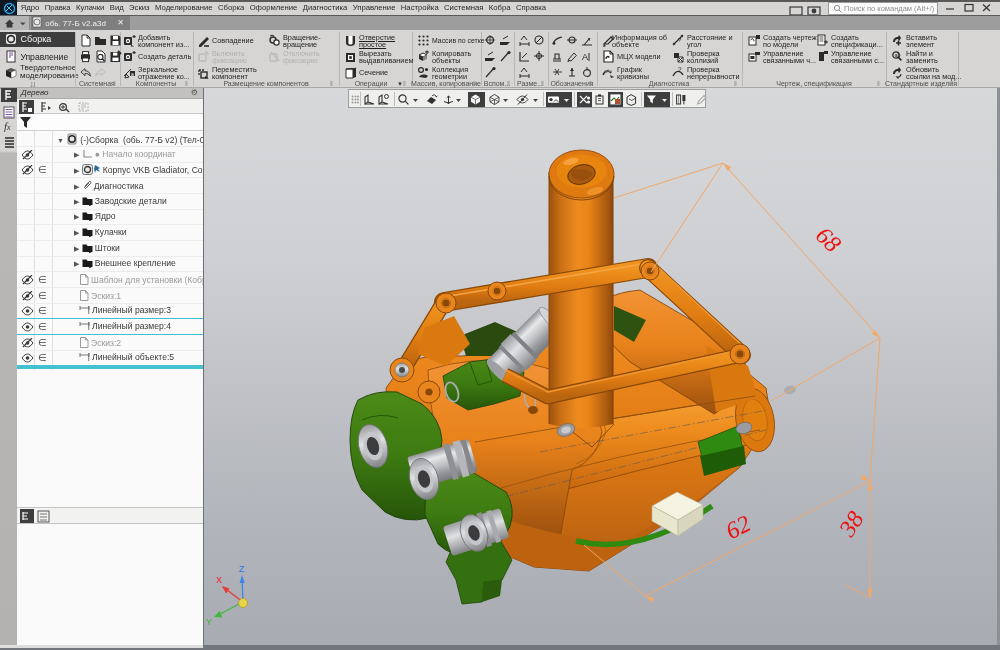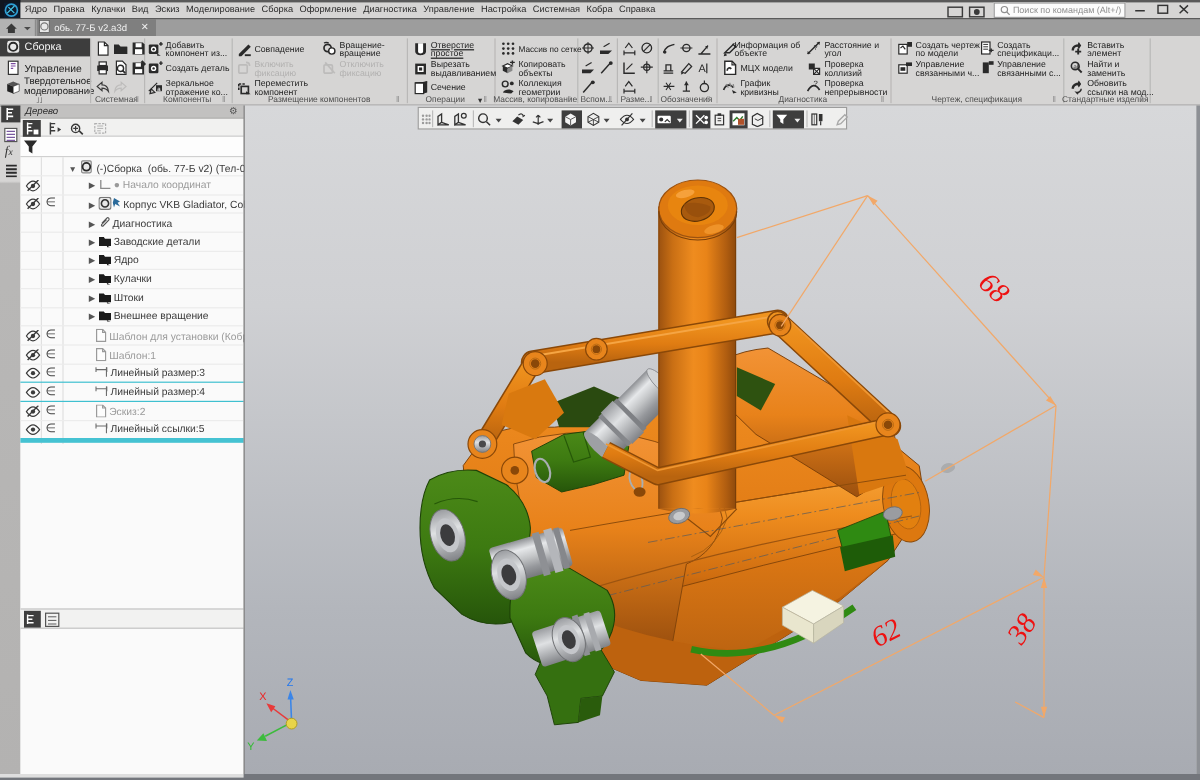--- a/index.html
+++ b/index.html
@@ -575,37 +575,37 @@
           <path d="M0.5 1.5h4l1 1.4h5v6h-10z" fill="#1a1a1a"></path>
           <path d="M7 8.6l3 1.6-2.6.6z" fill="#1a1a1a"></path>
         </svg></span><span class="" style="margin-left:2px;">Кулачки</span></div>
     <div class="trow" style="top:240.6899999999999px;"><span style="margin-left:57px"><span class="arr">▶</span></span> <span style="position:relative;top:2px"><svg width="11" height="10" viewBox="0 0 11 10">
           <path d="M0.5 1.5h4l1 1.4h5v6h-10z" fill="#1a1a1a"></path>
           <path d="M7 8.6l3 1.6-2.6.6z" fill="#1a1a1a"></path>
         </svg></span><span class="" style="margin-left:2px;">Штоки</span></div>
     <div class="trow" style="top:256.3599999999999px;"><span style="margin-left:57px"><span class="arr">▶</span></span> <span style="position:relative;top:2px"><svg width="11" height="10" viewBox="0 0 11 10">
           <path d="M0.5 1.5h4l1 1.4h5v6h-10z" fill="#1a1a1a"></path>
           <path d="M7 8.6l3 1.6-2.6.6z" fill="#1a1a1a"></path>
-        </svg></span><span class="" style="margin-left:2px;">Внешнее вращение</span></div>
+        </svg></span><span class="" style="margin-left:2px;">Внешнее крепление</span></div>
     <div class="trow" style="top:272.0299999999999px;"><span style="position:absolute;left:4px;top:3px;"><svg width="13" height="10" viewBox="0 0 13 10">
           <path d="M1 5c2-2.8 4-4 5.5-4S10 2.2 12 5c-2 2.8-4 4-5.5 4S3 7.8 1 5z" fill="none" stroke="#3a3a3a" stroke-width="1"></path>
           <circle cx="6.5" cy="5" r="1.8" fill="#3a3a3a"></circle>
           <path d="M11 0L2 9" stroke="#3a3a3a" stroke-width="1.2"></path>
         </svg></span><span style="position:absolute;left:21px;top:0px;"><span style="font-size:10px;color:#444;">∈</span></span><span style="margin-left:62px;position:relative;top:2px"><svg width="10" height="11" viewBox="0 0 10 11">
           <path d="M1.5 0.5h5l2.5 2.5v7.5H1.5z" fill="#fdfdfd" stroke="#9a9a9a"></path>
           <path d="M6.5 .5v2.5H9" fill="none" stroke="#9a9a9a"></path>
         </svg></span><span class="gray" style="margin-left:2px;">Шаблон для установки (Кобра, Гла</span></div>
     <div class="trow" style="top:287.69999999999993px;"><span style="position:absolute;left:4px;top:3px;"><svg width="13" height="10" viewBox="0 0 13 10">
           <path d="M1 5c2-2.8 4-4 5.5-4S10 2.2 12 5c-2 2.8-4 4-5.5 4S3 7.8 1 5z" fill="none" stroke="#3a3a3a" stroke-width="1"></path>
           <circle cx="6.5" cy="5" r="1.8" fill="#3a3a3a"></circle>
           <path d="M11 0L2 9" stroke="#3a3a3a" stroke-width="1.2"></path>
         </svg></span><span style="position:absolute;left:21px;top:0px;"><span style="font-size:10px;color:#444;">∈</span></span><span style="margin-left:62px;position:relative;top:2px"><svg width="10" height="11" viewBox="0 0 10 11">
           <path d="M1.5 0.5h5l2.5 2.5v7.5H1.5z" fill="#fdfdfd" stroke="#9a9a9a"></path>
           <path d="M6.5 .5v2.5H9" fill="none" stroke="#9a9a9a"></path>
-        </svg></span><span class="gray" style="margin-left:2px;">Шаблон:1</span></div>
+        </svg></span><span class="gray" style="margin-left:2px;">Эскиз:1</span></div>
     <div class="trow cyanb" style="top:303.36999999999995px;"><span style="position:absolute;left:4px;top:3px;"><svg width="13" height="10" viewBox="0 0 13 10">
           <path d="M1 5c2-2.8 4-4 5.5-4S10 2.2 12 5c-2 2.8-4 4-5.5 4S3 7.8 1 5z" fill="none" stroke="#3a3a3a" stroke-width="1"></path>
           <circle cx="6.5" cy="5" r="1.8" fill="#3a3a3a"></circle>
         </svg></span><span style="position:absolute;left:21px;top:0px;"><span style="font-size:10px;color:#444;">∈</span></span><span style="margin-left:62px;position:relative;top:2px"><svg width="11" height="10" viewBox="0 0 11 10">
           <path d="M1 1v4M10 1v4M1 3h9" stroke="#6a6a6a" stroke-width="0.9" fill="none"></path>
           <path d="M9.7 1v8" stroke="#6a6a6a" stroke-width="0.9"></path>
         </svg></span><span class="" style="margin-left:2px;">Линейный размер:3</span></div>
     <div class="trow cyanb" style="top:319.03999999999996px;"><span style="position:absolute;left:4px;top:3px;"><svg width="13" height="10" viewBox="0 0 13 10">
           <path d="M1 5c2-2.8 4-4 5.5-4S10 2.2 12 5c-2 2.8-4 4-5.5 4S3 7.8 1 5z" fill="none" stroke="#3a3a3a" stroke-width="1"></path>
           <circle cx="6.5" cy="5" r="1.8" fill="#3a3a3a"></circle>
@@ -620,21 +620,21 @@
         </svg></span><span style="position:absolute;left:21px;top:0px;"><span style="font-size:10px;color:#444;">∈</span></span><span style="margin-left:62px;position:relative;top:2px"><svg width="10" height="11" viewBox="0 0 10 11">
           <path d="M1.5 0.5h5l2.5 2.5v7.5H1.5z" fill="#fdfdfd" stroke="#9a9a9a"></path>
           <path d="M6.5 .5v2.5H9" fill="none" stroke="#9a9a9a"></path>
         </svg></span><span class="gray" style="margin-left:2px;">Эскиз:2</span></div>
     <div class="trow" style="top:350.38px;"><span style="position:absolute;left:4px;top:3px;"><svg width="13" height="10" viewBox="0 0 13 10">
           <path d="M1 5c2-2.8 4-4 5.5-4S10 2.2 12 5c-2 2.8-4 4-5.5 4S3 7.8 1 5z" fill="none" stroke="#3a3a3a" stroke-width="1"></path>
           <circle cx="6.5" cy="5" r="1.8" fill="#3a3a3a"></circle>
         </svg></span><span style="position:absolute;left:21px;top:0px;"><span style="font-size:10px;color:#444;">∈</span></span><span style="margin-left:62px;position:relative;top:2px"><svg width="11" height="10" viewBox="0 0 11 10">
           <path d="M1 1v4M10 1v4M1 3h9" stroke="#6a6a6a" stroke-width="0.9" fill="none"></path>
           <path d="M9.7 1v8" stroke="#6a6a6a" stroke-width="0.9"></path>
-        </svg></span><span class="" style="margin-left:2px;">Линейный ссылки:5</span></div>
+        </svg></span><span class="" style="margin-left:2px;">Линейный объекте:5</span></div>
     <div class="abs" style="left:17px;top:365px;width:186px;height:4px;background:#45c2d2;"></div>
     <div class="abs" style="left:19px;top:100px;width:15px;height:14px;background:#3e3e3e;"></div>
     <svg class="abs" style="left:20px;top:101px;" width="13" height="12" viewBox="0 0 13 12">
       <path d="M3 1v10M3 2h4M3 5h3M3 8h4" stroke="#fff" stroke-width="1.2" fill="none"></path>
       <rect x="8" y="7" width="4" height="4" fill="#fff"></rect>
     </svg>
     <svg class="abs" style="left:39px;top:101px;" width="13" height="12" viewBox="0 0 13 12">
       <path d="M3 1v10M3 2h4M3 5h3M3 8h4" stroke="#3a3a3a" stroke-width="1.2" fill="none"></path>
       <path d="M9 5l3 2-3 2z" fill="#3a3a3a"></path>
     </svg>

